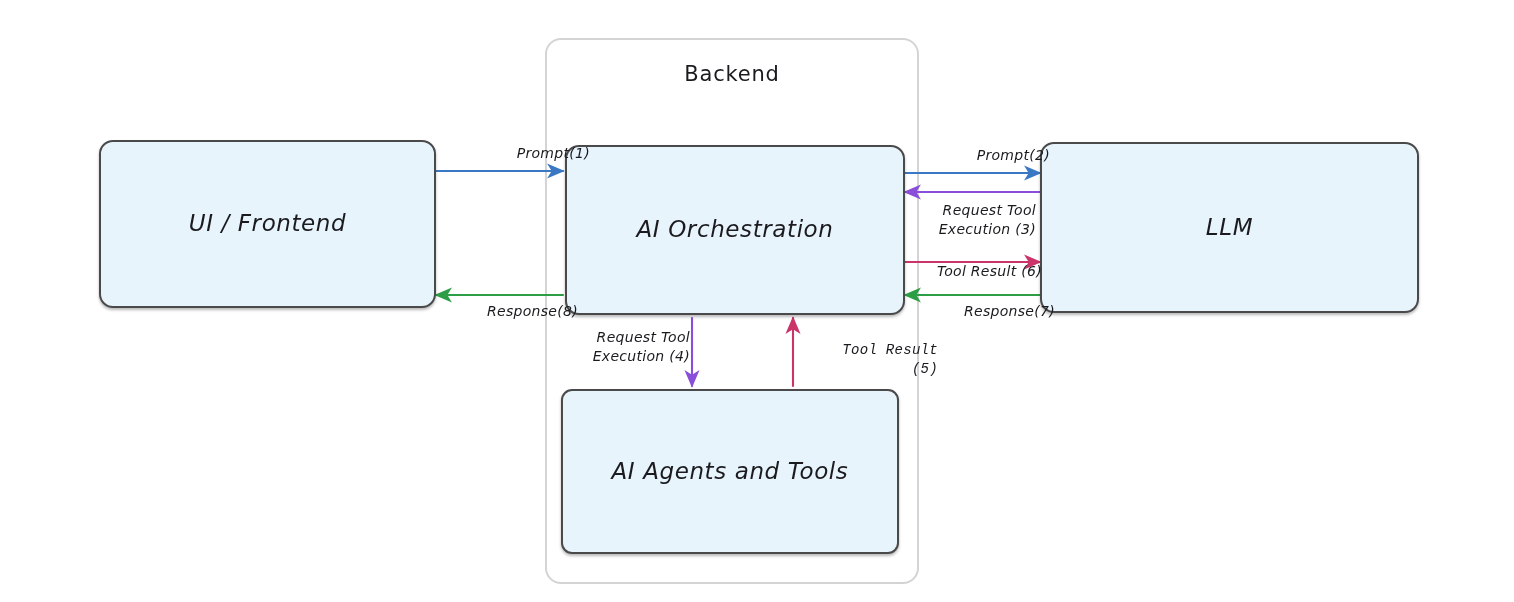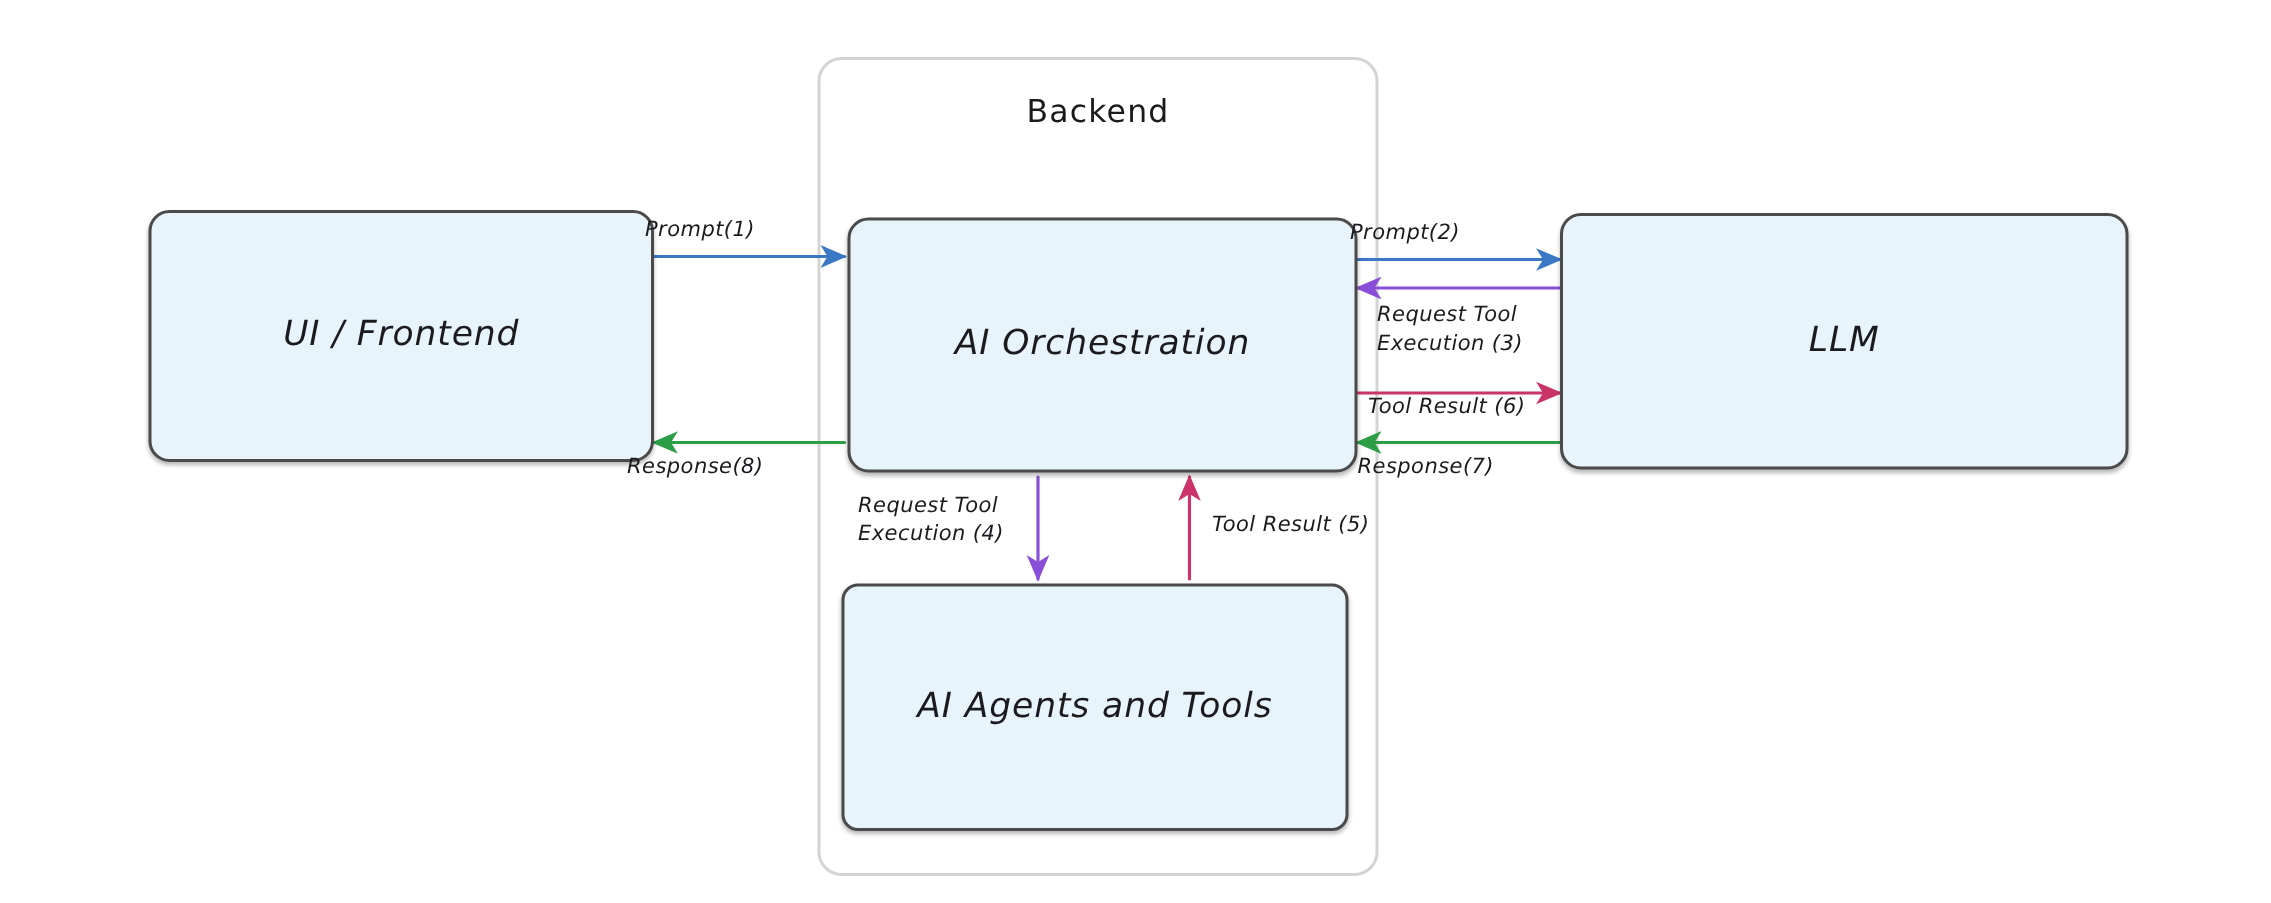--- a/index.html
+++ b/index.html
@@ -70,22 +70,22 @@
     position: absolute;
     font-family: "DejaVu Sans", sans-serif;
     font-style: italic;
     font-size: 14px;
     letter-spacing: 0.3px;
     color: #1b1b1f;
     line-height: 1.35;
     white-space: pre-line;
     background: transparent;
   }
-  .el-center { text-align: left; }
-  .el-left { text-align: left; }
+  .el-center { text-align: right; }
+  .el-left { text-align: right; font-family: Liberation Mono, monospace; }
 </style>
 </head>
 <body>
 
 <div id="canvas">
 
   <div class="group-container" style="left:545px; top:38px; width:374px; height:546px;"></div>
   <div class="group-title" style="left:545px; top:62px; width:374px;">Backend</div>
 
   <svg class="layer" viewBox="0 0 1514 602">

